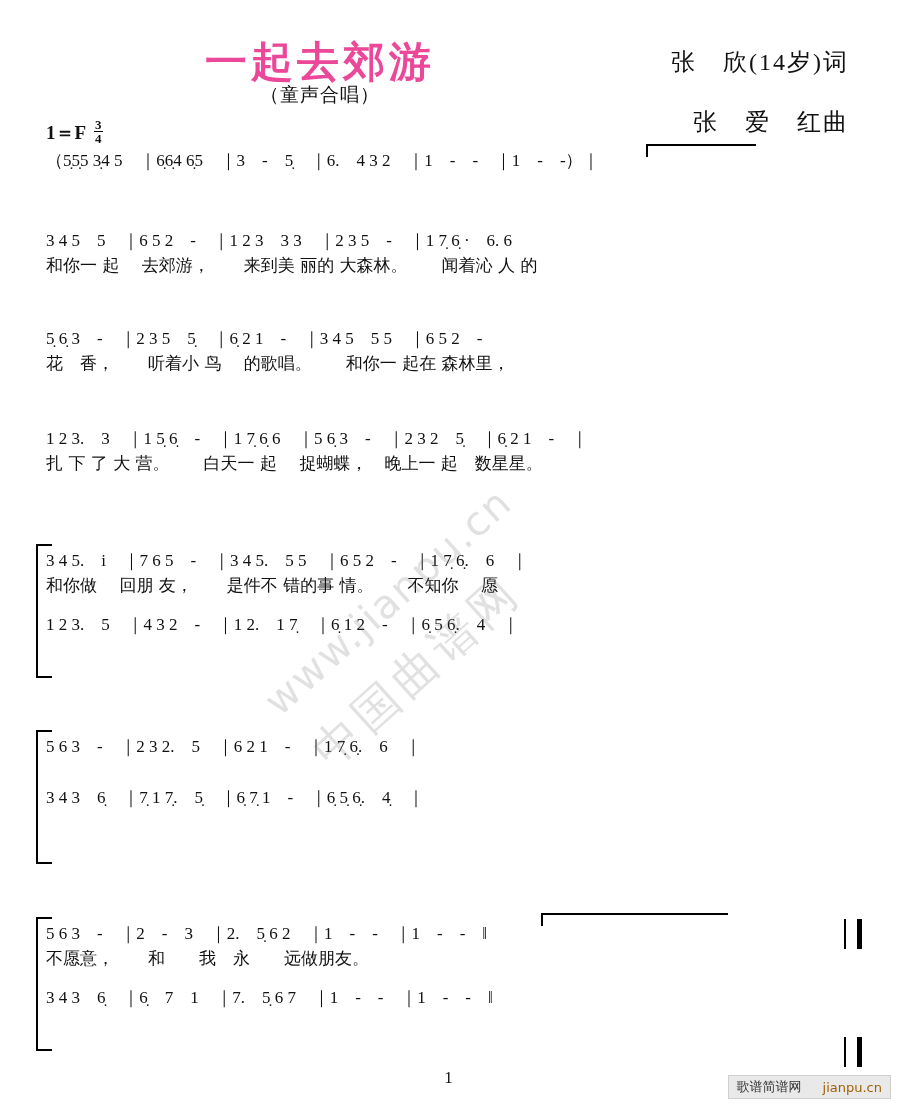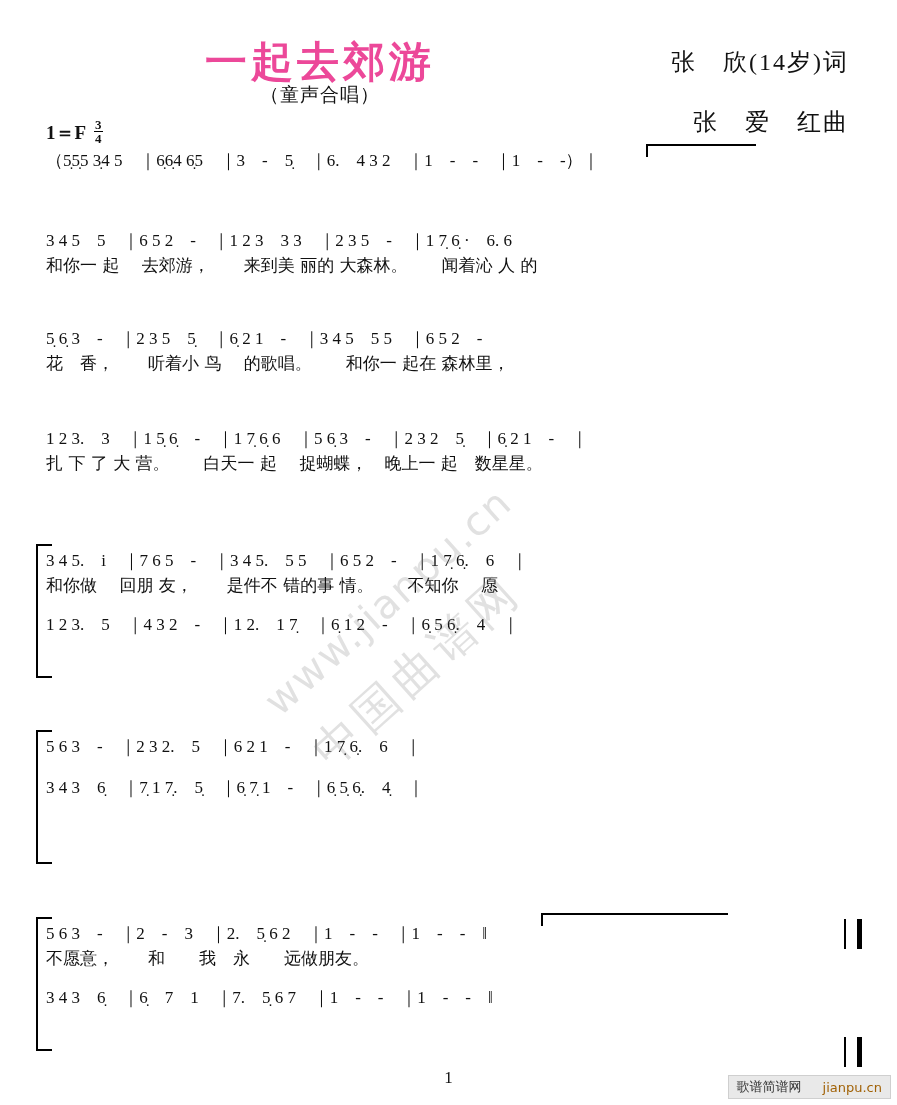--- a/index.html
+++ b/index.html
@@ -219,21 +219,21 @@
   <div class="system" style="top:552px;">
     <div class="brace" style="top:-8px; height:130px;"></div>
     <div class="staffline">3 4 5.　i　｜7 6 5　-　｜3 4 5.　5 5　｜6 5 2　-　｜1 7̣ 6̣.　6　｜</div>
     <div class="lyricline">和你做　 回朋 友，　　是件不 错的事 情。　　不知你　 愿</div>
     <div class="staffline" style="margin-top:22px;">1 2 3.　5　｜4 3 2　-　｜1 2.　1 7̣　｜6̣ 1 2　-　｜6̣ 5 6̣.　4　｜</div>
   </div>
 
   <div class="system" style="top:738px;">
     <div class="brace" style="top:-8px; height:130px;"></div>
     <div class="staffline">5 6 3　-　｜2 3 2.　5　｜6 2 1　-　｜1 7̣ 6̣.　6　｜</div>
-    <div class="staffline" style="margin-top:22px;">3 4 3　6̣　｜7̣ 1 7̣.　5̣　｜6̣ 7̣ 1　-　｜6̣ 5̣ 6̣.　4̣　｜</div>
+    <div class="staffline" style="margin-top:32px;">3 4 3　6̣　｜7̣ 1 7̣.　5̣　｜6̣ 7̣ 1　-　｜6̣ 5̣ 6̣.　4̣　｜</div>
   </div>
 
   <div class="system" style="top:925px;">
     <div class="brace" style="top:-8px; height:130px;"></div>
     <div class="staffline">5 6 3　-　｜2　-　3　｜2.　5̣ 6 2　｜1　-　-　｜1　-　-　‖</div>
     <div class="lyricline">不愿意，　　和　　我　永　　远做朋友。</div>
     <div class="staffline" style="margin-top:22px;">3 4 3　6̣　｜6̣　7　1　｜7.　5̣ 6 7　｜1　-　-　｜1　-　-　‖</div>
     <div class="volta" style="left:495px; top:-12px; width:185px;"></div>
     <div class="finalbar" style="right:-6px; top:-6px;"></div>
     <div class="finalbar" style="right:-6px; top:112px;"></div>

